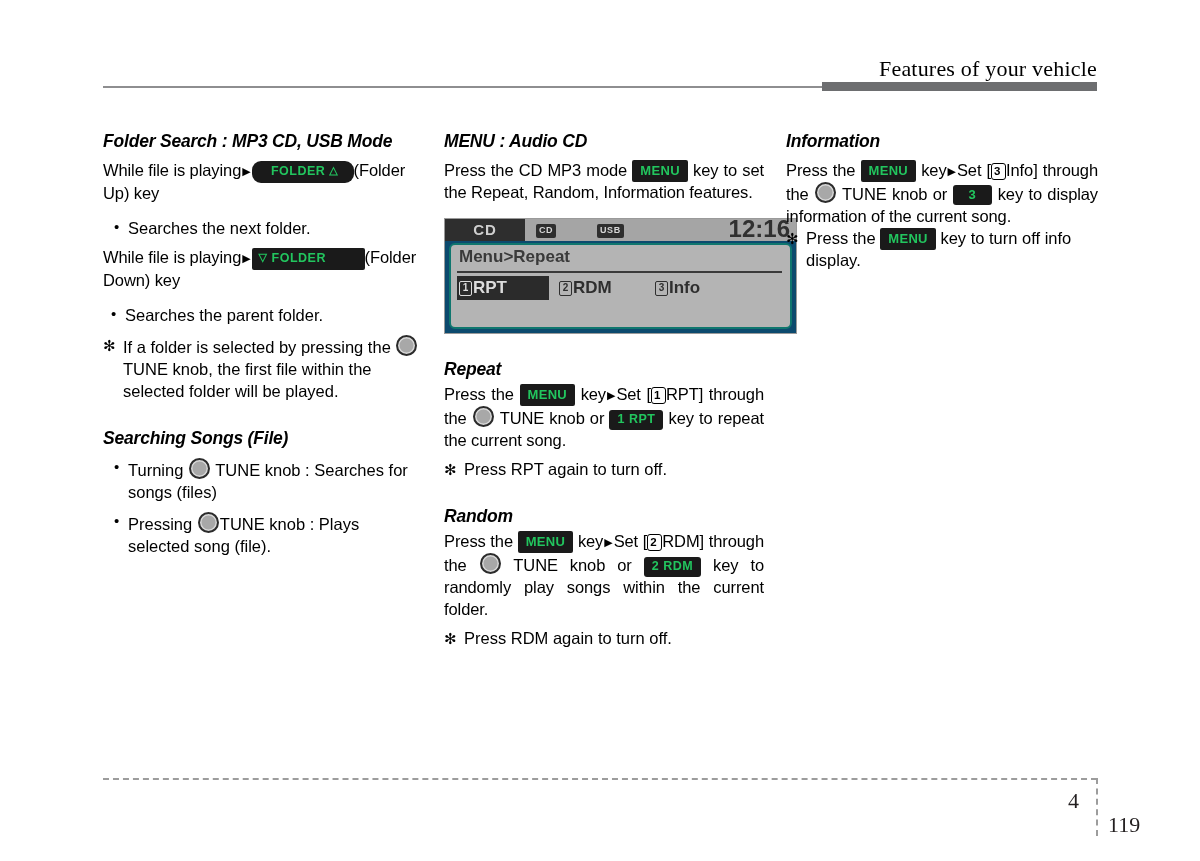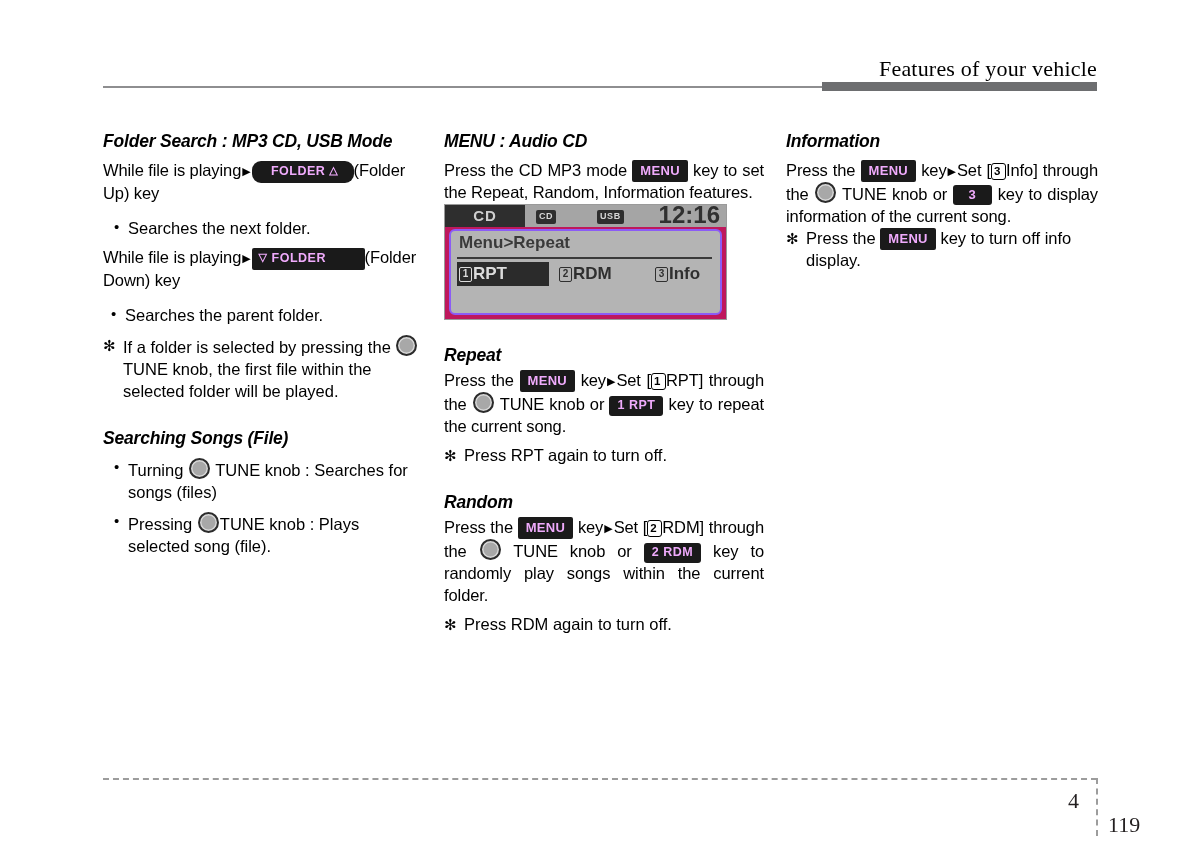--- a/index.html
+++ b/index.html
@@ -115,21 +115,21 @@
     top: 0px;
     font-size: 15px;
     line-height: 1.45;
   }
   .note-ind { padding-left: 20px; }
 
   
   .chip {
     display: inline-block;
     background: #1a1a1a;
-    color: #f0abfc;
+    color: #22c55e;
     font-size: 12.5px;
     font-weight: bold;
     letter-spacing: 0.5px;
     line-height: 1;
     padding: 4px 9px 5px 9px;
     vertical-align: 1px;
     border-radius: 3px;
     white-space: nowrap;
   }
   .chip-menu {
@@ -196,23 +196,24 @@
     background: #a8a8a8;
     border: 2.5px solid #2b2b2b;
     box-shadow: inset 0 0 0 1.5px #d8d8d8;
     vertical-align: -3px;
     margin: 0 1px;
   }
 
   
   .lcd {
     position: relative;
-    width: 283px;
+    width: 353px;
     height: 116px;
-    background: #be185d;
+    background: #0c4a6e;
+    margin-top: 14px;
     box-sizing: border-box;
     border: 1px solid #9a9a9a;
   }
   .lcd-topbar {
     position: absolute;
     left: 0; top: 0;
     width: 100%;
     height: 22px;
     background: #a5a5a5;
   }
@@ -252,21 +253,21 @@
     color: #303030;
     letter-spacing: 0px;
     line-height: 26px;
   }
   .lcd-panel {
     position: absolute;
     left: 4px;
     top: 24px;
     right: 4px;
     bottom: 4px;
-    border: 2px solid #8b5cf6;
+    border: 2px solid #0f766e;
     border-radius: 6px;
     background: #b4b4b4;
     box-sizing: border-box;
   }
   .lcd-heading {
     position: absolute;
     left: 8px;
     top: 2px;
     font-size: 17px;
     font-weight: bold;

